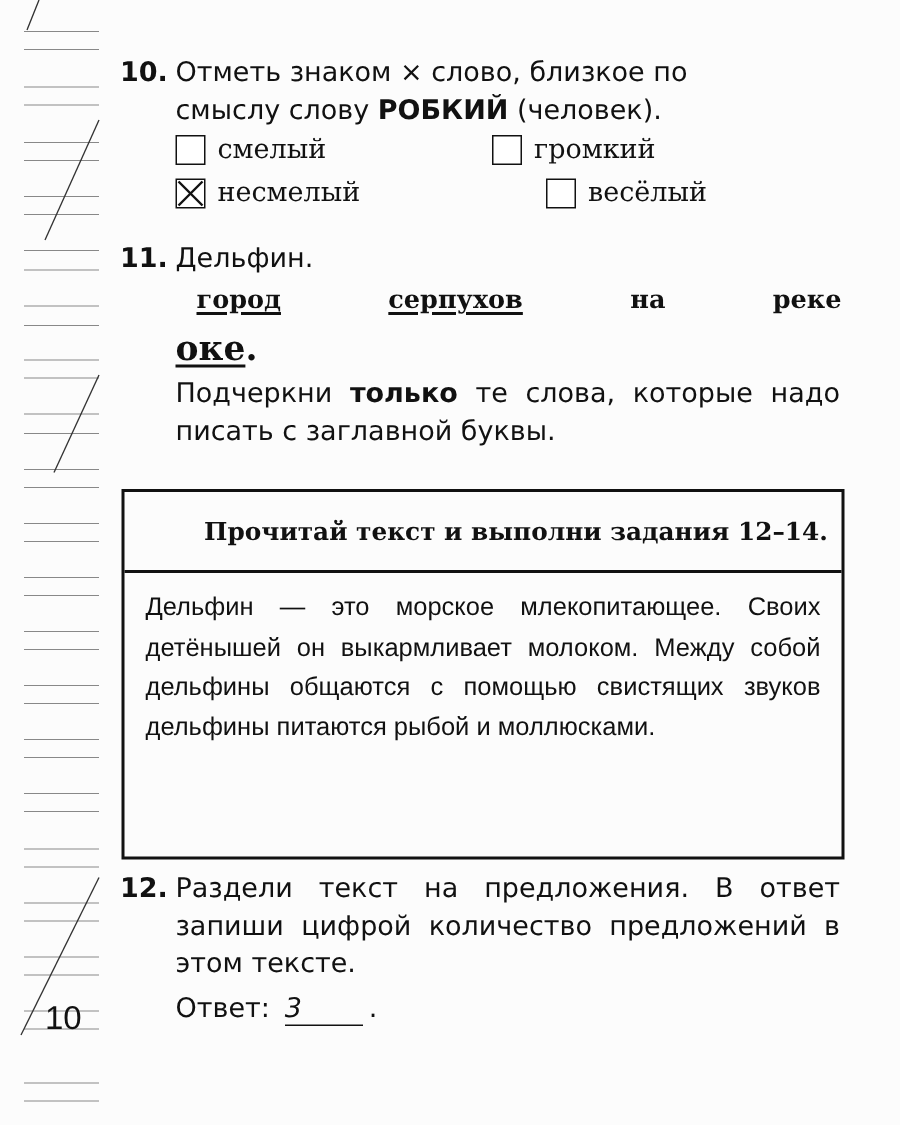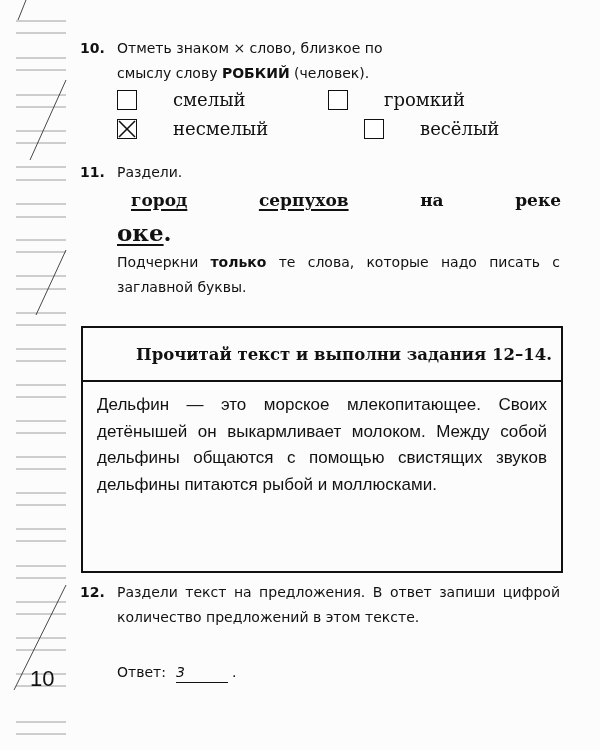--- a/index.html
+++ b/index.html
@@ -1,23 +1,23 @@
 <!DOCTYPE html>
 <html><head>
 <meta charset="utf-8">
 <style>
   html, body { margin:0; padding:0; }
   body { width:600px; height:750px; background:#fcfcfc; position:relative; overflow:hidden;
          font-family:"DejaVu Sans", sans-serif; color:#111; }
   .margin { position:absolute; left:0; top:0; width:70px; height:750px; }
-  .task { position:absolute; left:80px; width:480px; font-size:14px; line-height:25px; }
+  .task { position:absolute; left:80px; width:480px; font-size:18px; line-height:25px; }
   .num { font-weight:bold; position:absolute; left:0; }
   .txt { margin-left:37px; text-align:justify; text-align-last:left; }
   .serif { font-family:"DejaVu Serif", serif; }
-  .opt { position:absolute; font-family:"DejaVu Serif", serif; font-size:18px; display:flex; align-items:center;gap:28px; }
+  .opt { position:absolute; font-family:"DejaVu Serif", serif; font-size:18px; display:flex; align-items:center; }
   .cb { width:18px; height:18px; border:1.5px solid #111; margin-right:8px; position:relative; background:#fff; }
   .cb svg { position:absolute; left:0; top:0; }
   .frame { position:absolute; left:81px; top:326px; width:478px; height:243px; border:2px solid #111; }
   .frame-head { height:52px; border-bottom:2px solid #111; display:flex; align-items:center; justify-content:center;
                 font-family:"DejaVu Serif", serif; font-weight:bold; font-size:16.5px;padding-left:44px; }
   .frame-body { padding:10px 14px 0 14px; font-family:Liberation Sans, sans-serif; font-size:17px; line-height:26.5px; text-align:justify; }
   .u { text-decoration:underline; text-decoration-thickness:1.5px; text-underline-offset:3px; }
   .answer-line { display:inline-block; width:52px; border-bottom:1.3px solid #111; text-align:center; font-style:italic; margin:0 4px 0 10px; line-height:20px; }
   .pagenum { position:absolute; left:30px; top:666px; font-family:Liberation Sans, sans-serif; font-size:22px; }
 </style>
@@ -99,21 +99,21 @@
   </span>
   <span>несмелый</span>
 </div>
 <div class="opt" style="left:328px; top:118px;padding-left:36px;">
   <span class="cb"></span>
   <span>весёлый</span>
 </div>
 
 <div class="task" style="top:160px;">
   <span class="num">11.</span>
-  <div class="txt">Раздели.</div>
+  <div class="txt">Дельфин.</div>
 </div>
 <div class="serif" style="position:absolute; left:131px; top:190px; width:430px; font-weight:bold; font-size:17px; display:flex; justify-content:space-between;">
   <span class="u">город</span>
   <span class="u">серпухов</span>
   <span>на</span>
   <span>реке</span>
 </div>
 <div class="serif" style="position:absolute; left:117px; top:219px; font-weight:bold; font-size:23px;">
   <span class="u">оке</span><span>.</span>
 </div>

